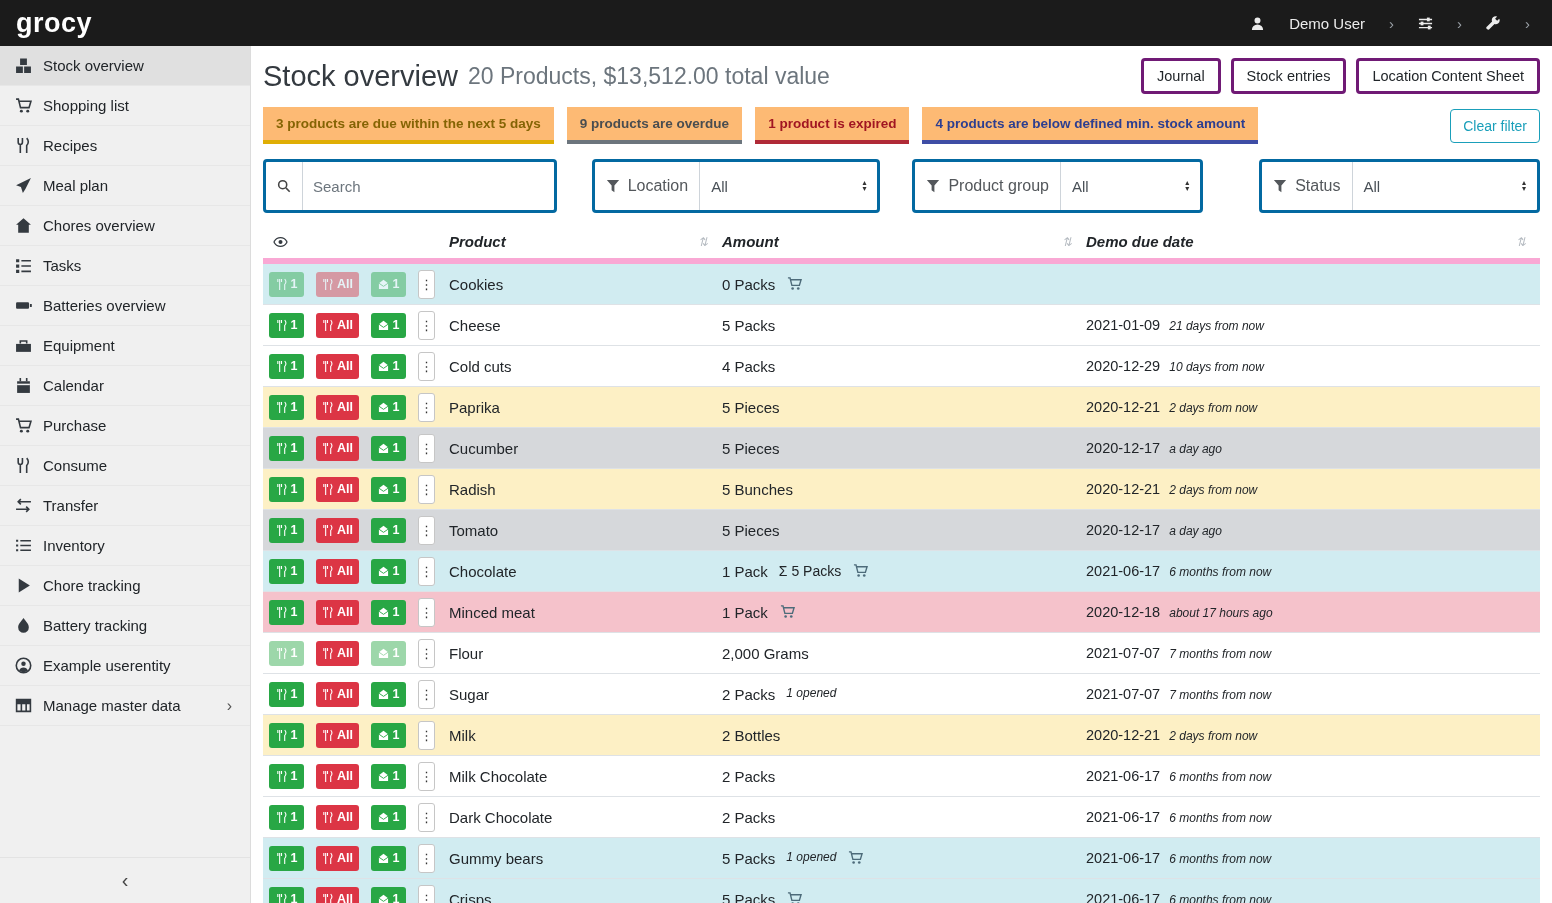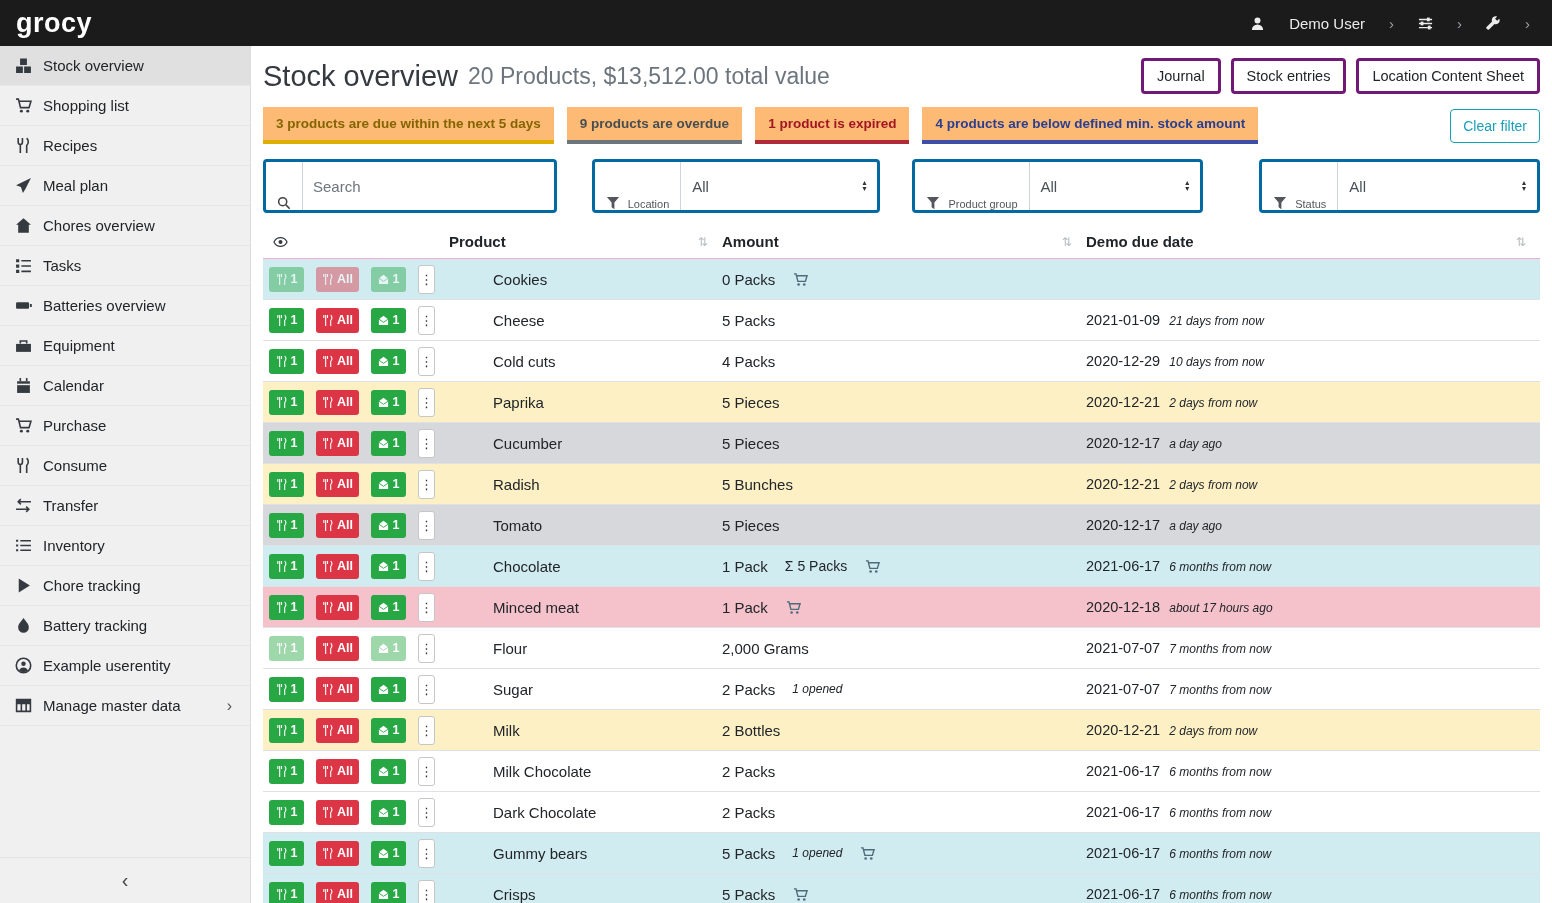--- a/index.html
+++ b/index.html
@@ -50,35 +50,35 @@
     border-radius:4px; padding:8px 12px; font-size:14px; cursor:pointer; font-family:inherit; }
 
   
   .filters { display:flex; margin-top:15px; }
   .group { display:flex; align-items:stretch; border:3px solid #0369a1; border-radius:4px;
     height:54px; background:#fff; }
   .g-search { width:298px; }
   .g-loc    { width:293px; margin-left:35px; }
   .g-pg     { width:295px; margin-left:32px; }
   .g-status { width:285px; margin-left:56px; }
-  .prepend { display:flex; align-items:flex-end; gap:8px; padding:0 11px; color:#53575b;
-    font-size:11px; }
+  .prepend { display:flex; align-items:center; gap:8px; padding:0 11px; color:#53575b;
+    font-size:16px; }
   .prepend svg { width:14px; height:14px; }
   .search-div { border-right:1px solid #ced4da; }
   .search-input { border:none; outline:none; flex:1; font-size:15px; padding:0 10px;
     color:#495057; font-family:inherit; background:transparent; }
   .search-input::placeholder { color:#6c757d; }
   .selbox { flex:1; display:flex; align-items:center; padding:0 11px;
     border-left:1px solid #ced4da; font-size:15px; color:#495057; cursor:pointer; }
   .caret { margin-left:auto; display:flex; flex-direction:column; line-height:6px;
     font-size:8px; color:#333; }
 
   
   .table-head { display:grid; grid-template-columns:186px 273px 364px 1fr; align-items:center;
-    margin-top:16px; padding:4px 0 8px 0; border-bottom:1px solid #f9a8d4; }
+    margin-top:16px; padding:4px 0 8px 0; border-bottom:6px solid #f9a8d4;font-style:italic; }
   .th { font-size:15px; font-weight:700; color:#212529; display:flex; align-items:center; }
   .sort { margin-left:auto; margin-right:14px; color:#b4bac0; font-size:12px; font-weight:400; cursor:pointer; }
   .eye-th { padding-left:8px; }
   .eye-th svg { width:19px; height:14px; color:#343a40; }
 
   .trow { display:grid; grid-template-columns:186px 273px 364px 1fr; align-items:center;
     min-height:41px; border-bottom:1px solid #dee2e6; background:#fff; }
   .trow.info      { background:#d1ecf1; }
   .trow.warning   { background:#fdf0c5; }
   .trow.secondary { background:#d6d8db; }
@@ -89,22 +89,22 @@
     min-width:35px; height:25px; border:none; border-radius:3px; color:#fff;
     font-size:12.5px; font-weight:700; padding:0 6px; cursor:pointer; font-family:inherit; }
   .abtn.green { background:#28a745; }
   .abtn.red   { background:#dc3545; }
   .abtn.faded { opacity:.45; }
   .abtn svg { width:11px; height:13px; }
   .menu-btn { width:17px; height:29px; background:#fff; border:1px solid #c6c6c6;
     border-radius:3px; color:#333; font-size:13px; display:flex; align-items:center;
     justify-content:center; cursor:pointer; padding:0; }
 
-  .cell-product { font-size:15px;margin-left:44px; }
-  .cell-amount { display:flex; align-items:center; gap:17px; font-size:15px; }
+  .cell-product { font-size:15px; }
+  .cell-amount { display:flex; align-items:flex-start; gap:11px; font-size:15px; }
   .sum { font-size:14px; }
   .opened { font-size:12px; font-style:italic; }
   .cart-icon { width:17px; height:15px; color:#4d6b7a; cursor:pointer; }
   .cell-due { font-size:14.5px; }
   .rel { font-size:12px; font-style:italic; margin-left:5px; }
 </style>
 </head>
 <body>
 
 <div class="topbar">

